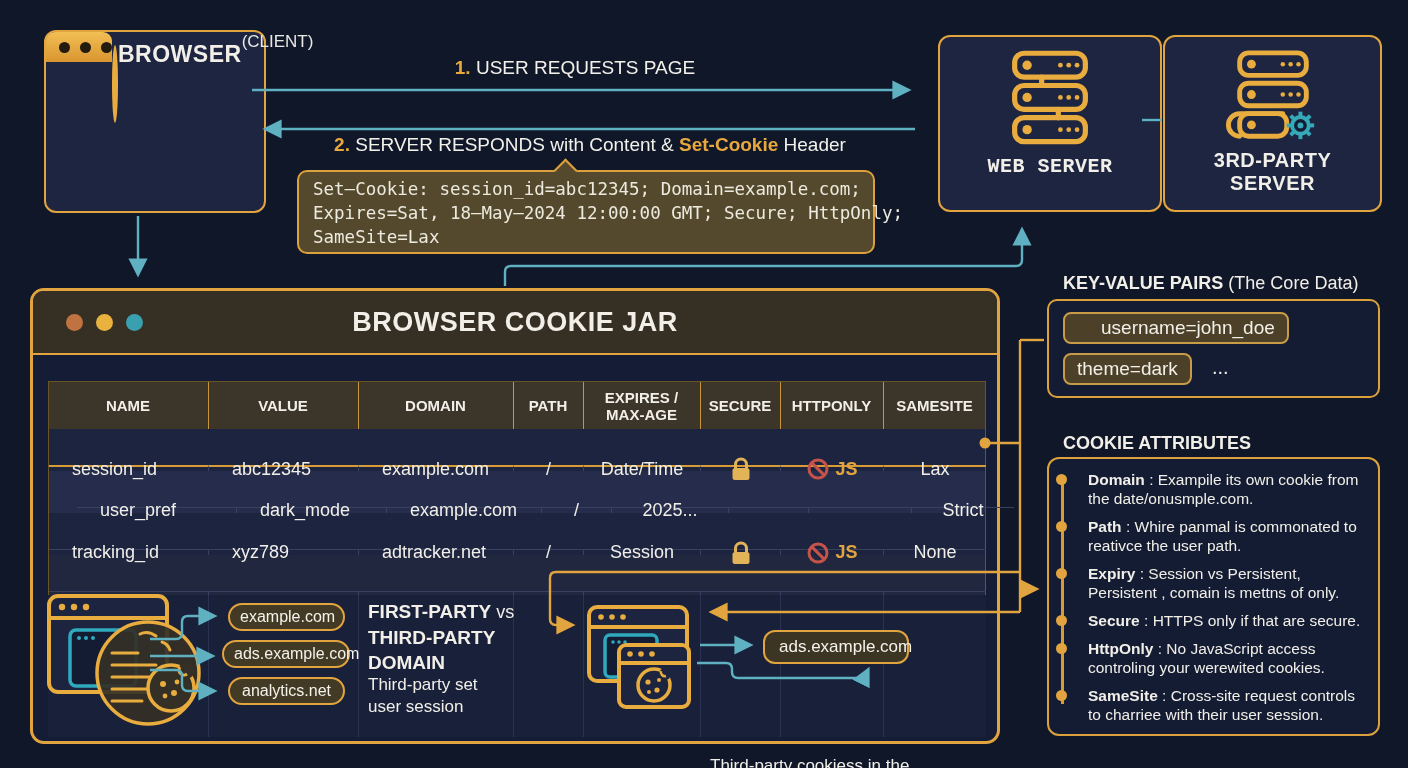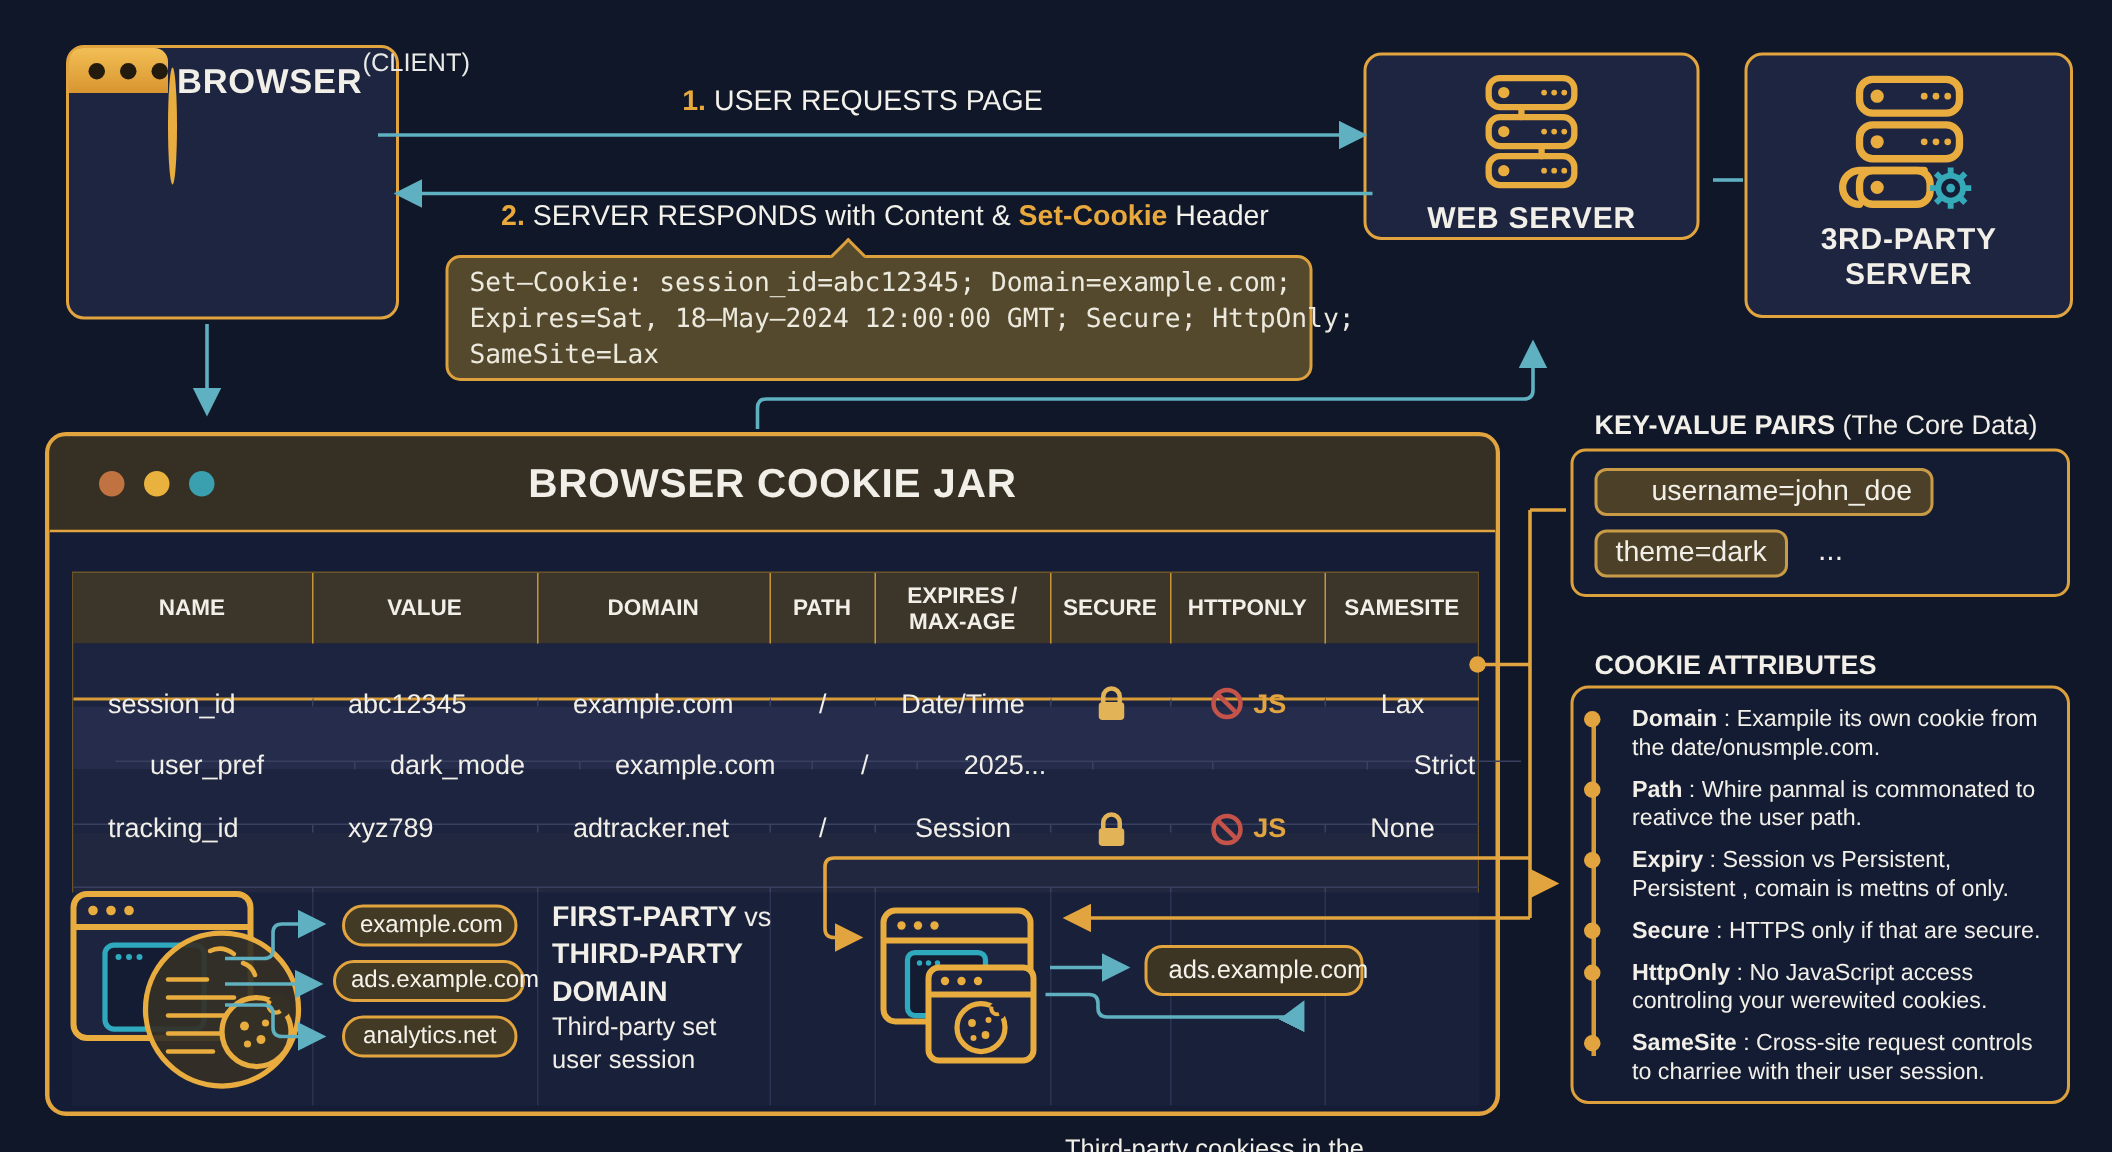--- a/index.html
+++ b/index.html
@@ -13,21 +13,21 @@
   
   .browser-box { position:absolute; left:44px; top:30px; width:222px; height:183px; display:flex; flex-direction:row; align-items:flex-start; }
   .browser-titlebar { width:100%; height:30px; border-radius:9px 9px 0 0; background:linear-gradient(180deg,#f2bf55,#d9952f); display:flex; align-items:center; gap:10px; padding-left:13px; }
   .browser-titlebar .dot { width:11px; height:11px; border-radius:50%; background:#221b0e; }
   .avatar { margin-top:13px; width:78px; height:78px; border-radius:50%; border:3px solid #e8ac3f; background:#223052; overflow:hidden; }
   .client-title { margin-top:9px; font-size:23px; font-weight:bold; letter-spacing:.5px; }
   .client-sub { font-size:17px; color:#e8e8e4; }
 
   
   .server-box { position:absolute; display:flex; flex-direction:column; align-items:center; justify-content:flex-start; padding-top:10px; }
-  .server-box.web { left:909px; top:35px; width:224px; height:125px; }
+  .server-box.web { left:938px; top:35px; width:224px; height:177px;font-family:Liberation Mono, monospace; }
   .server-box.third { left:1163px; top:35px; width:219px; height:177px; }
   .server-label { font-size:20px; font-weight:bold; letter-spacing:.5px; margin-top:4px; text-align:center; line-height:23px; }
 
   
   .flow-label { position:absolute; font-size:19px; color:#f2f1ea; text-align:center; }
   .flow-num { color:#e8a83c; font-weight:bold; }
   .hl-gold { color:#e8a83c; font-weight:bold; }
   #label-step1 { left:400px; top:57px; width:350px; }
   #label-step2 { left:330px; top:134px; width:520px; }
 

